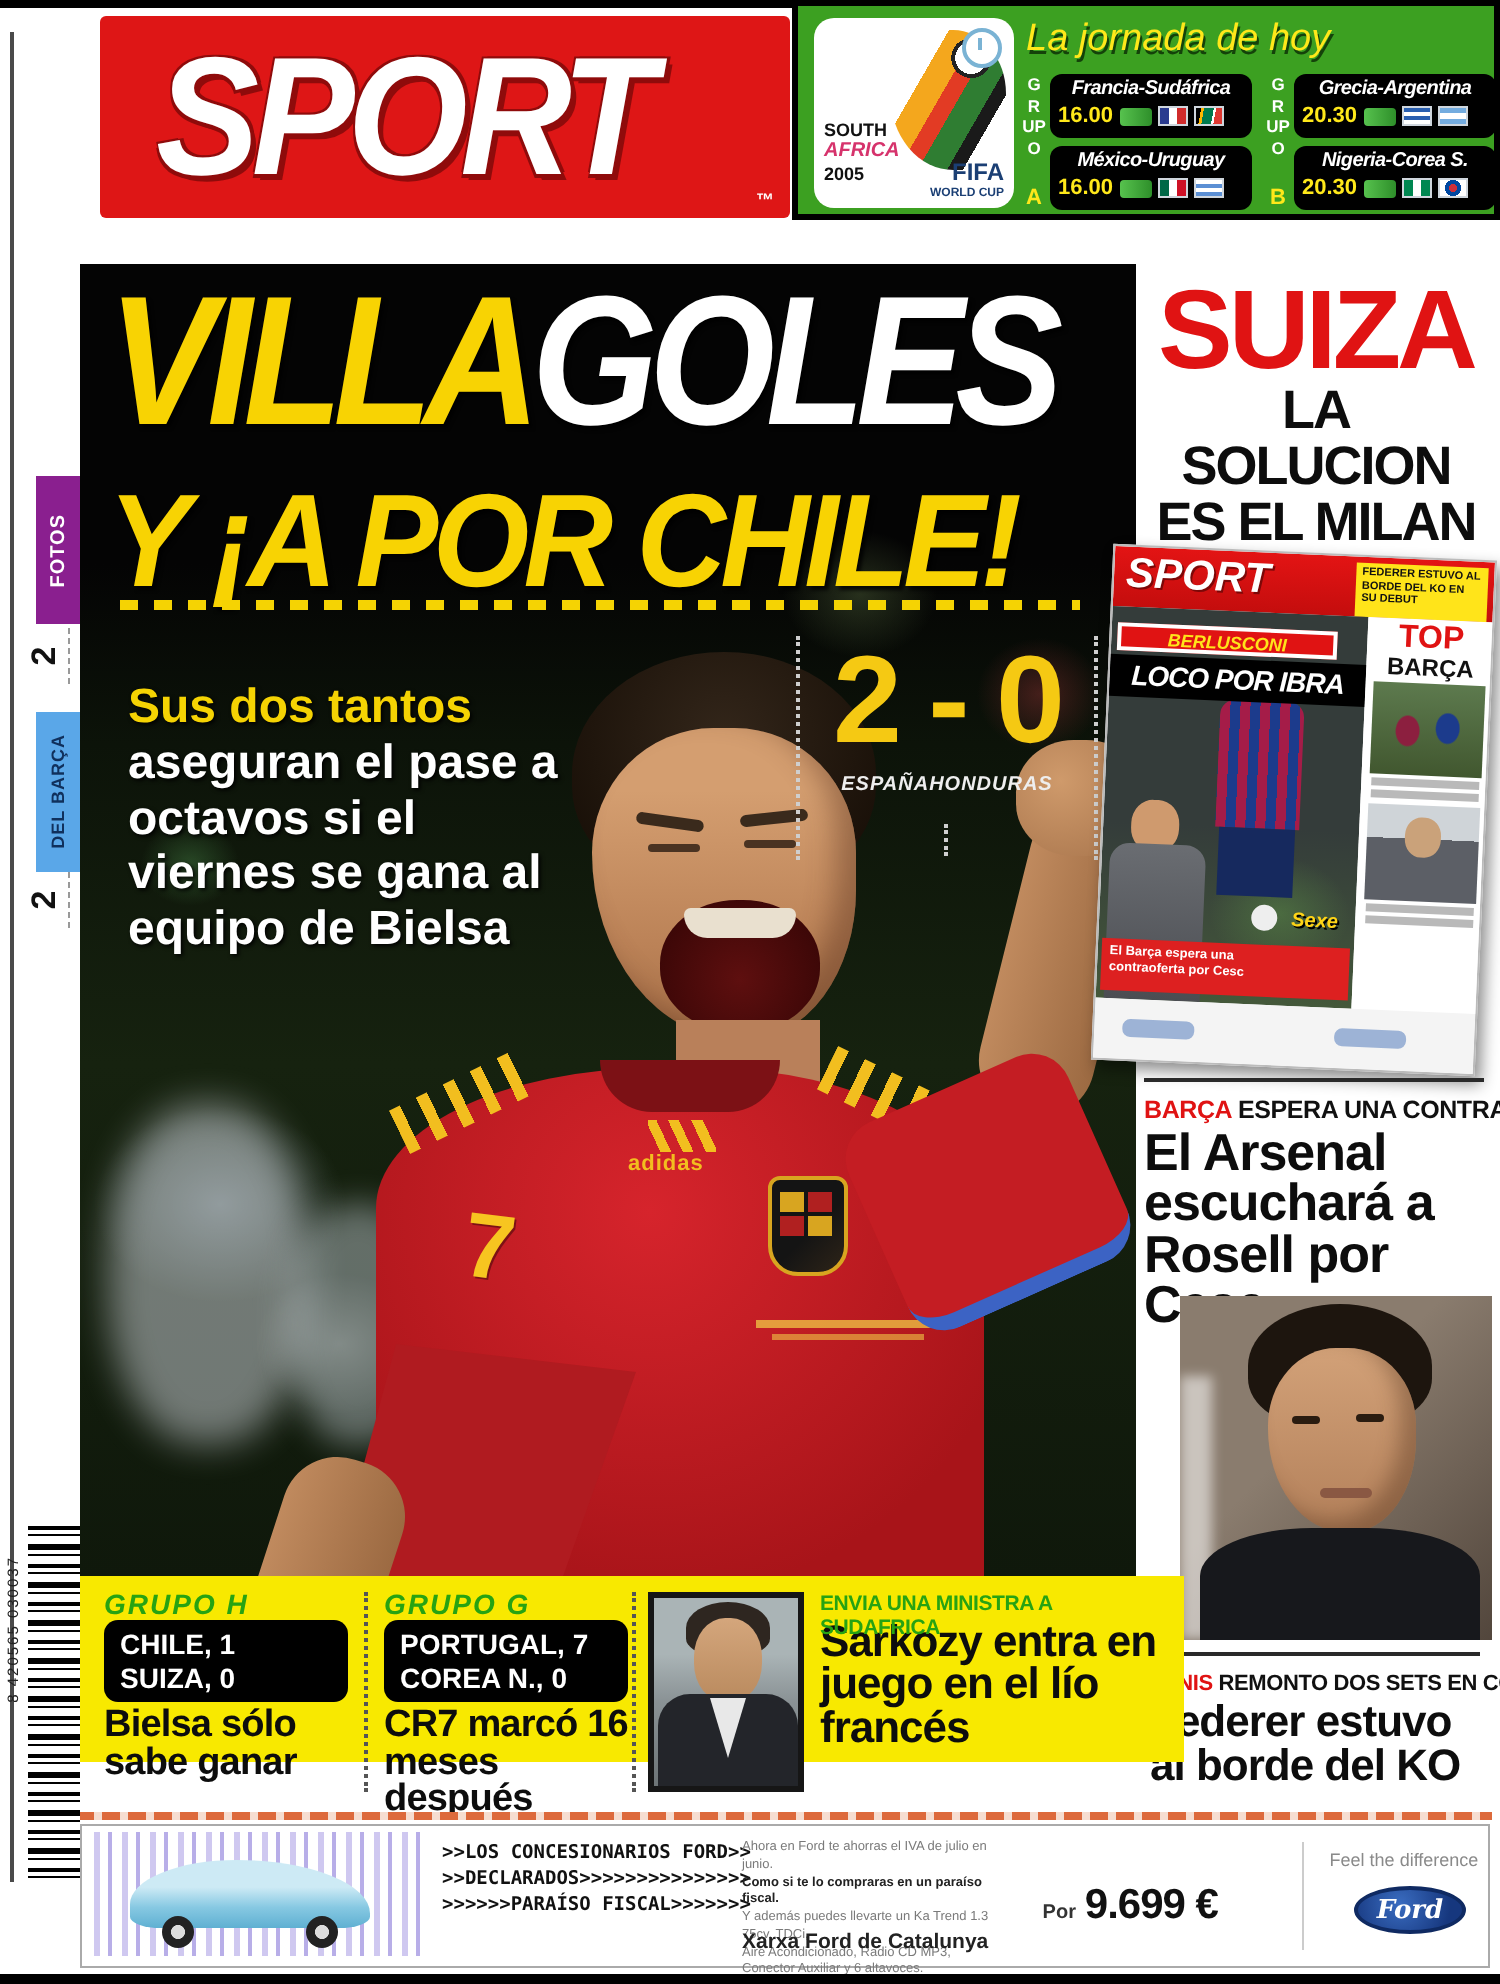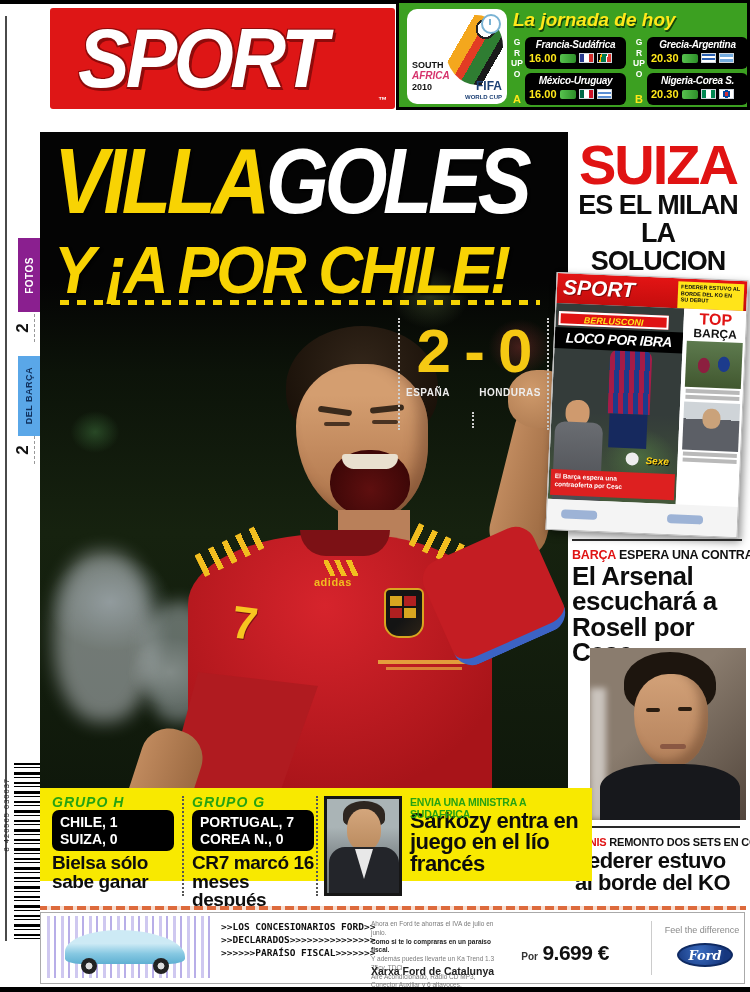--- a/index.html
+++ b/index.html
@@ -27,21 +27,21 @@
      background:radial-gradient(circle at 70% 20%,#fff 0 8px,#222 8px 10px,transparent 10px),
         linear-gradient(120deg,transparent 30%,#f4a71d 30% 45%,#e23b24 45% 55%,#2f7d32 55% 70%,#1a1a1a 70% 78%,transparent 78%);
      border-radius:50% 50% 40% 60%;}
   .wc-clock{right:6px;top:5px;width:16px;height:16px;border:2px solid #7ab3d4;border-radius:50%;background:#fff;}
   .wc-clock:after{content:"";position:absolute;left:6px;top:3px;width:2px;height:6px;background:#7ab3d4;}
   .wc-south{left:5px;top:52px;font-size:9px;font-weight:900;color:#111;line-height:1;}
   .wc-afrika{left:5px;top:62px;font-size:10px;font-weight:900;font-style:italic;color:#d6336c;line-height:1;}
   .wc-2010{left:5px;top:73px;font-size:9px;font-weight:900;color:#111;}
   .wc-fifa{right:5px;bottom:12px;font-size:12px;font-weight:900;color:#1b3f74;line-height:1;}
   .wc-wcup{right:5px;bottom:4px;font-size:6px;font-weight:900;color:#1b3f74;}
-  .j-title{left:114px;top:6px;font-size:19px;font-weight:700;font-style:italic;color:#ffe81a;
+  .j-title{left:114px;top:6px;font-size:19px;font-weight:400;font-style:italic;color:#ffe81a;
            text-shadow:1px 2px 0 #14420a;white-space:nowrap;}
   .gcol{width:12px;font-size:8.5px;font-weight:900;color:#fff;line-height:1.25;word-break:break-all;text-align:center;}
   .gletter{font-size:11px;font-weight:900;color:#ffe81a;text-align:center;width:12px;}
   .match-box{width:101px;height:32px;background:#000;border-radius:6px;padding:2px 4px;box-sizing:border-box;}
   .m-teams{color:#fff;font-size:10px;font-weight:900;font-style:italic;white-space:nowrap;letter-spacing:-.3px;text-align:center;}
   .m-row{display:flex;align-items:center;gap:3px;margin-top:2px;}
   .m-time{color:#ffe81a;font-size:11px;font-weight:900;}
   .tv{width:16px;height:9px;background:linear-gradient(90deg,#57c24e,#2e8f2a);border-radius:2px;}
   .flag{width:15px;height:10px;border:1px solid #cfd6dd;box-sizing:border-box;}
   .f-fra{background:linear-gradient(90deg,#2a3b8f 0 33%,#fff 33% 66%,#d02b2b 66%);}
@@ -69,22 +69,22 @@
       color:#f8d303;white-space:nowrap;transform:scaleX(.94);transform-origin:left top;
       text-shadow:2px 2px 2px rgba(0,0,0,.8);}
   .dash-yellow{left:20px;top:168px;width:480px;height:5px;
       background:repeating-linear-gradient(90deg,#f5d303 0 9px,transparent 9px 17px);}
   .standfirst{left:24px;top:208px;width:218px;font-size:24px;font-weight:900;line-height:1.16;color:#fff;
       text-shadow:1px 1px 2px #000;}
   .standfirst .y{color:#f5d303;}
   .score{left:358px;top:186px;width:147px;height:112px;border-left:2px dotted #cfcfcf;
          border-right:2px dotted #cfcfcf;text-align:center;}
   .score-val{font-size:62px;font-weight:900;color:#f5c913;letter-spacing:-2px;line-height:1.05;}
-  .score-teams{display:flex;justify-content:space-between;padding:0 6px;margin-top:4px;
-         font-size:10px;font-weight:700;color:#eee;letter-spacing:.5px;}
+  .score-teams{display:flex;justify-content:center;padding:0 6px;margin-top:4px;
+         font-size:10px;font-weight:700;color:#eee;letter-spacing:.5px;font-style:italic;}
   .score-mid{position:absolute;left:72px;bottom:2px;height:16px;border-left:2px dotted #cfcfcf;}
   
   .v-blob1{left:14px;top:420px;width:100px;height:170px;background:rgba(230,235,245,.45);border-radius:45%;filter:blur(9px);}
   .v-blob2{left:104px;top:470px;width:70px;height:120px;background:rgba(220,230,240,.4);border-radius:45%;filter:blur(8px);}
   .v-armR{left:462px;top:268px;width:58px;height:160px;background:linear-gradient(90deg,#c08a5e,#9c6a42);border-radius:28px;transform:rotate(14deg);}
   .v-fistR{left:468px;top:238px;width:64px;height:58px;background:radial-gradient(circle at 35% 35%,#cf9a6b,#a5724a);border-radius:45%;}
   .v-hair{left:246px;top:194px;width:152px;height:122px;background:radial-gradient(circle at 50% 35%,#33261a,#191008 80%);border-radius:50% 50% 45% 45%;}
   .v-face{left:256px;top:232px;width:132px;height:156px;background:linear-gradient(180deg,#d49e70 20%,#bb8257 70%,#a76f47);
           border-radius:46% 46% 42% 56%/40% 40% 48% 60%;box-shadow:inset -10px -8px 14px rgba(90,50,30,.45);}
   .v-brow{width:34px;height:6px;background:#3a2a1c;border-radius:3px;}
@@ -231,21 +231,21 @@
     <div class="abs logo-text">SPORT</div>
     <div class="abs logo-tm">™</div>
   </div>
 
   <div class="abs jornada">
     <div class="abs wc-logo">
       <div class="abs wc-swoosh"></div>
       <div class="abs wc-clock"></div>
       <div class="abs wc-south">SOUTH</div>
       <div class="abs wc-afrika">AFRICA</div>
-      <div class="abs wc-2010">2010</div>
+      <div class="abs wc-2010">2005</div>
       <div class="abs wc-fifa">FIFA</div>
       <div class="abs wc-wcup">WORLD CUP</div>
     </div>
     <div class="abs j-title">La jornada de hoy</div>
 
     <div class="abs gcol" style="left:112px;top:34px;">GRUPO</div>
     <div class="abs gletter" style="left:112px;top:90px;">A</div>
     <div class="abs match-box" style="left:126px;top:34px;">
       <div class="m-teams">Francia-Sudáfrica</div>
       <div class="m-row">
@@ -320,34 +320,37 @@
       <div class="abs v-sleeveR"></div>
     </div>
     <div class="abs v-pull"></div>
     <div class="abs v-armL"></div>
 
     <div class="abs h1">
       <span class="y">VILLA</span><span class="w">GOLES</span>
     </div>
     <div class="abs h2">Y ¡A POR CHILE!</div>
     <div class="abs dash-yellow"></div>
+    <div class="abs standfirst">
+      <span class="y">Sus dos tantos</span><span> aseguran el pase a octavos si el viernes se gana al equipo de Bielsa</span>
+    </div>
     <div class="abs score">
       <div class="score-val">2 - 0</div>
       <div class="score-teams">
         <span>ESPAÑA</span>
         <span>HONDURAS</span>
       </div>
       <div class="score-mid"></div>
     </div>
   </div>
 
   <div class="abs ibra">
     <div class="ibra-t">SUIZA</div>
+    <div class="ibra-s">LA SOLUCION</div>
     <div class="ibra-s">ES EL MILAN</div>
-    <div class="ibra-s">LA SOLUCION</div>
   </div>
 
   <div class="abs mini">
     <div class="abs mc-head">
       <div class="abs mc-logo">SPORT</div>
     </div>
     <div class="abs mc-tag">FEDERER ESTUVO AL BORDE DEL KO EN SU DEBUT</div>
     <div class="abs mc-body">
       <div class="abs mc-ibra-head"></div>
       <div class="abs mc-ibra"></div>

